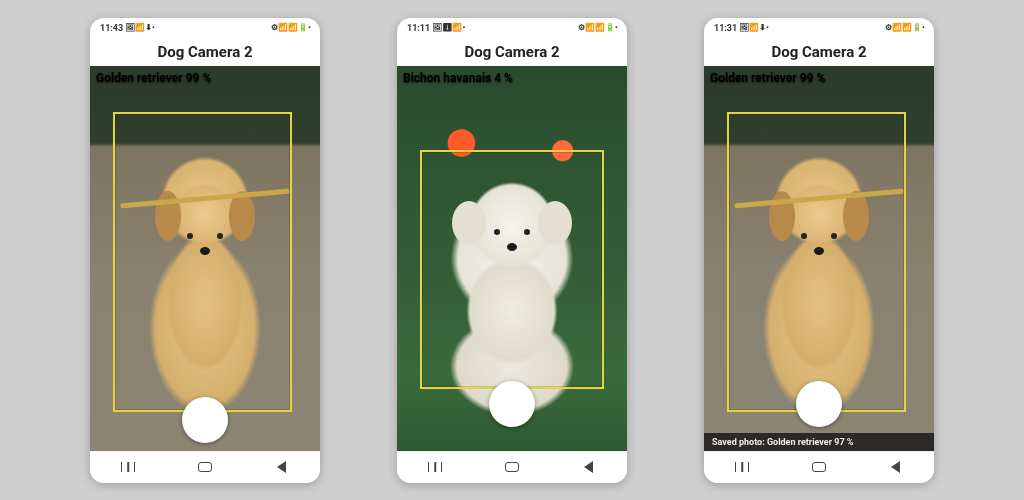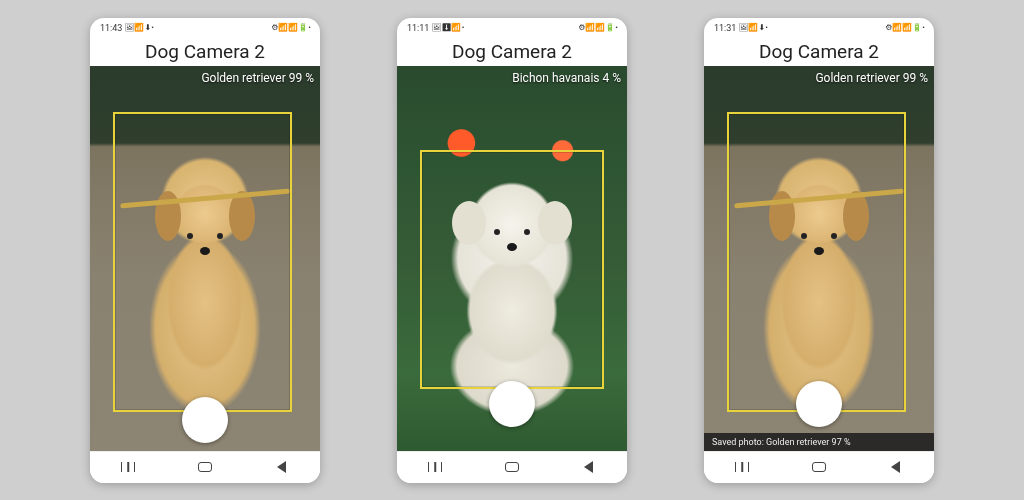--- a/index.html
+++ b/index.html
@@ -15,36 +15,37 @@
   }
   .phone {
     width: 230px;
     height: 465px;
     background: #fff;
     border-radius: 14px;
     box-shadow: 0 2px 10px rgba(0,0,0,0.25);
     display: flex;
     flex-direction: column;
     overflow: hidden;
+    font-weight: bold;
   }
   .status-bar {
     height: 20px;
     display: flex;
     justify-content: space-between;
     align-items: center;
     padding: 0 10px;
     font-size: 9px;
     color: #333;
   }
   .status-left, .status-right { display: flex; align-items: center; gap: 2px; }
   .status-icons { font-size: 8px; letter-spacing: -1px; }
   .app-title {
     height: 28px;
     text-align: center;
-    font-size: 19px;
+    font-size: 15px;
     color: #222;
     display: flex;
     align-items: center;
     justify-content: center;
   }
   .viewport {
     flex: 1;
     position: relative;
     overflow: hidden;
     background: #8a8a78;
@@ -106,23 +107,23 @@
   .face-dots .eye.r { right:12px; top:8px; }
   .face-dots .nose { position:absolute; left:50%; top:22px; width:10px; height:8px; background:#1a1a1a; border-radius:50%; transform:translateX(-50%);}
   .stick {
     position:absolute; left:50%; top:34%; width:170px; height:5px;
     background:#caa84a; transform:translateX(-50%) rotate(-5deg);
     border-radius:3px;
   }
   .detections {
     position: absolute;
     top: 4px; left: 0; right: 0;
-    text-align: right;
+    text-align: left;
     font-size: 12px;
-    color: #ffffff;
+    color: #000000;
     text-shadow: 0 1px 2px rgba(0,0,0,0.7);
     line-height: 1.35;
     padding: 0 6px;
   }
   .bbox {
     position: absolute;
     border: 2px solid #e8d43a;
     box-shadow: 0 0 0 1px rgba(0,0,0,0.15) inset;
   }
   .shutter {

